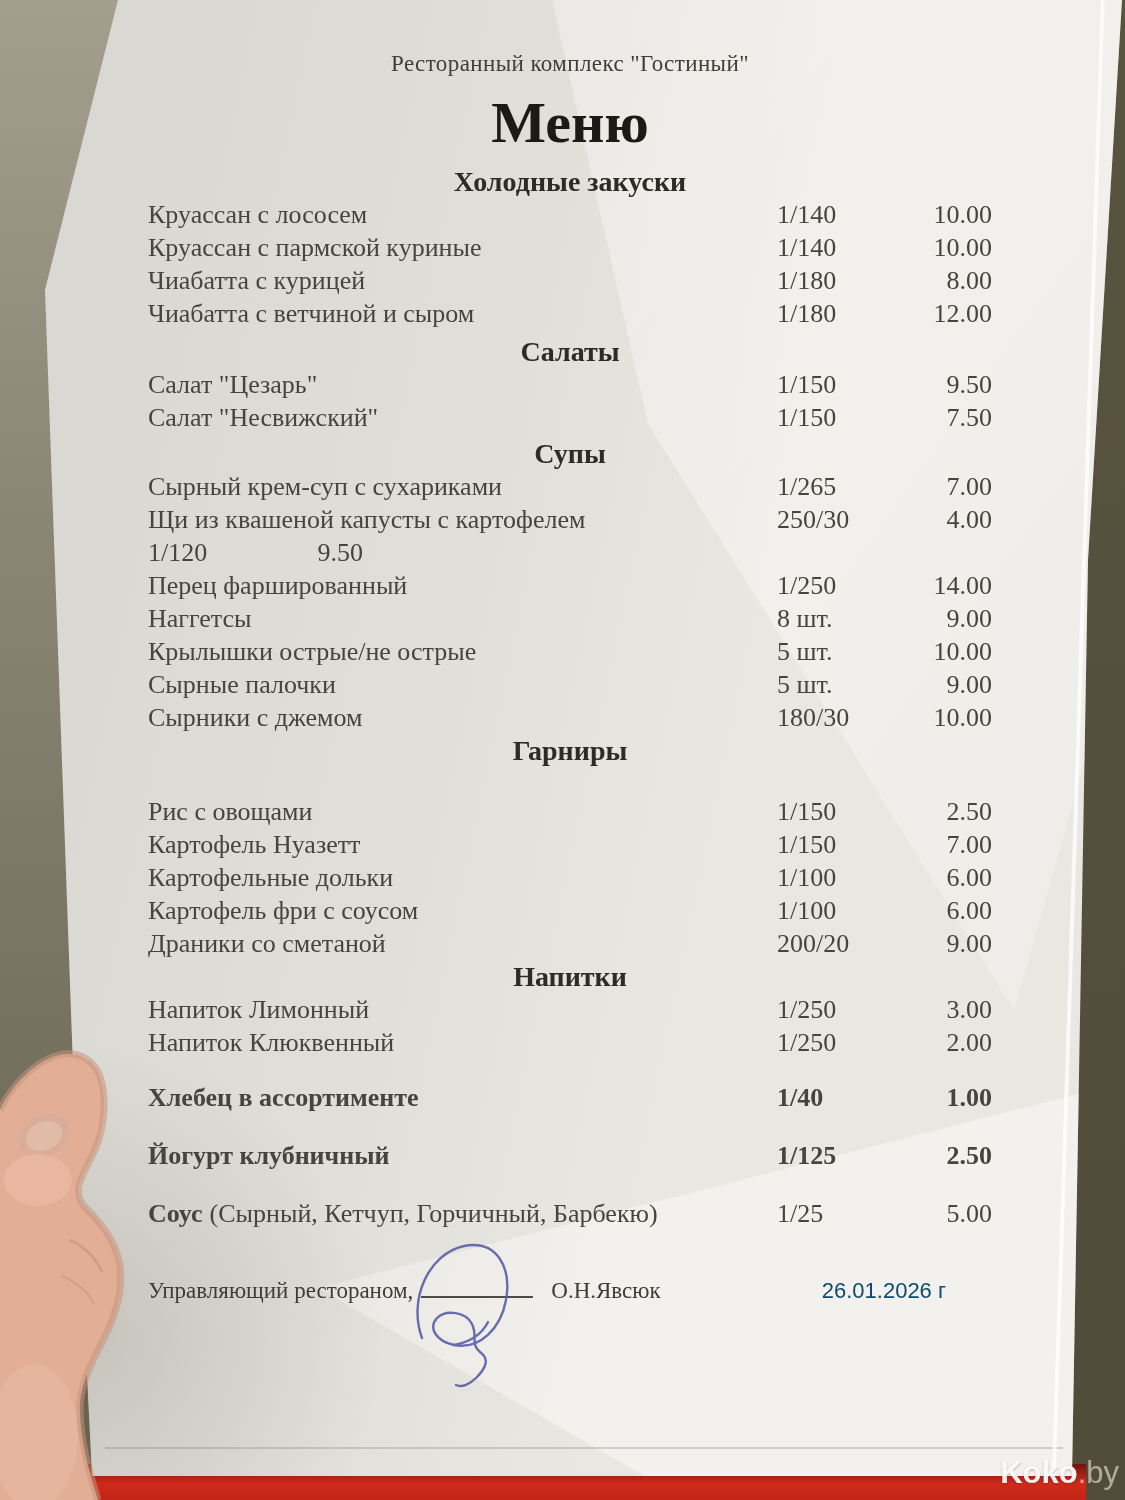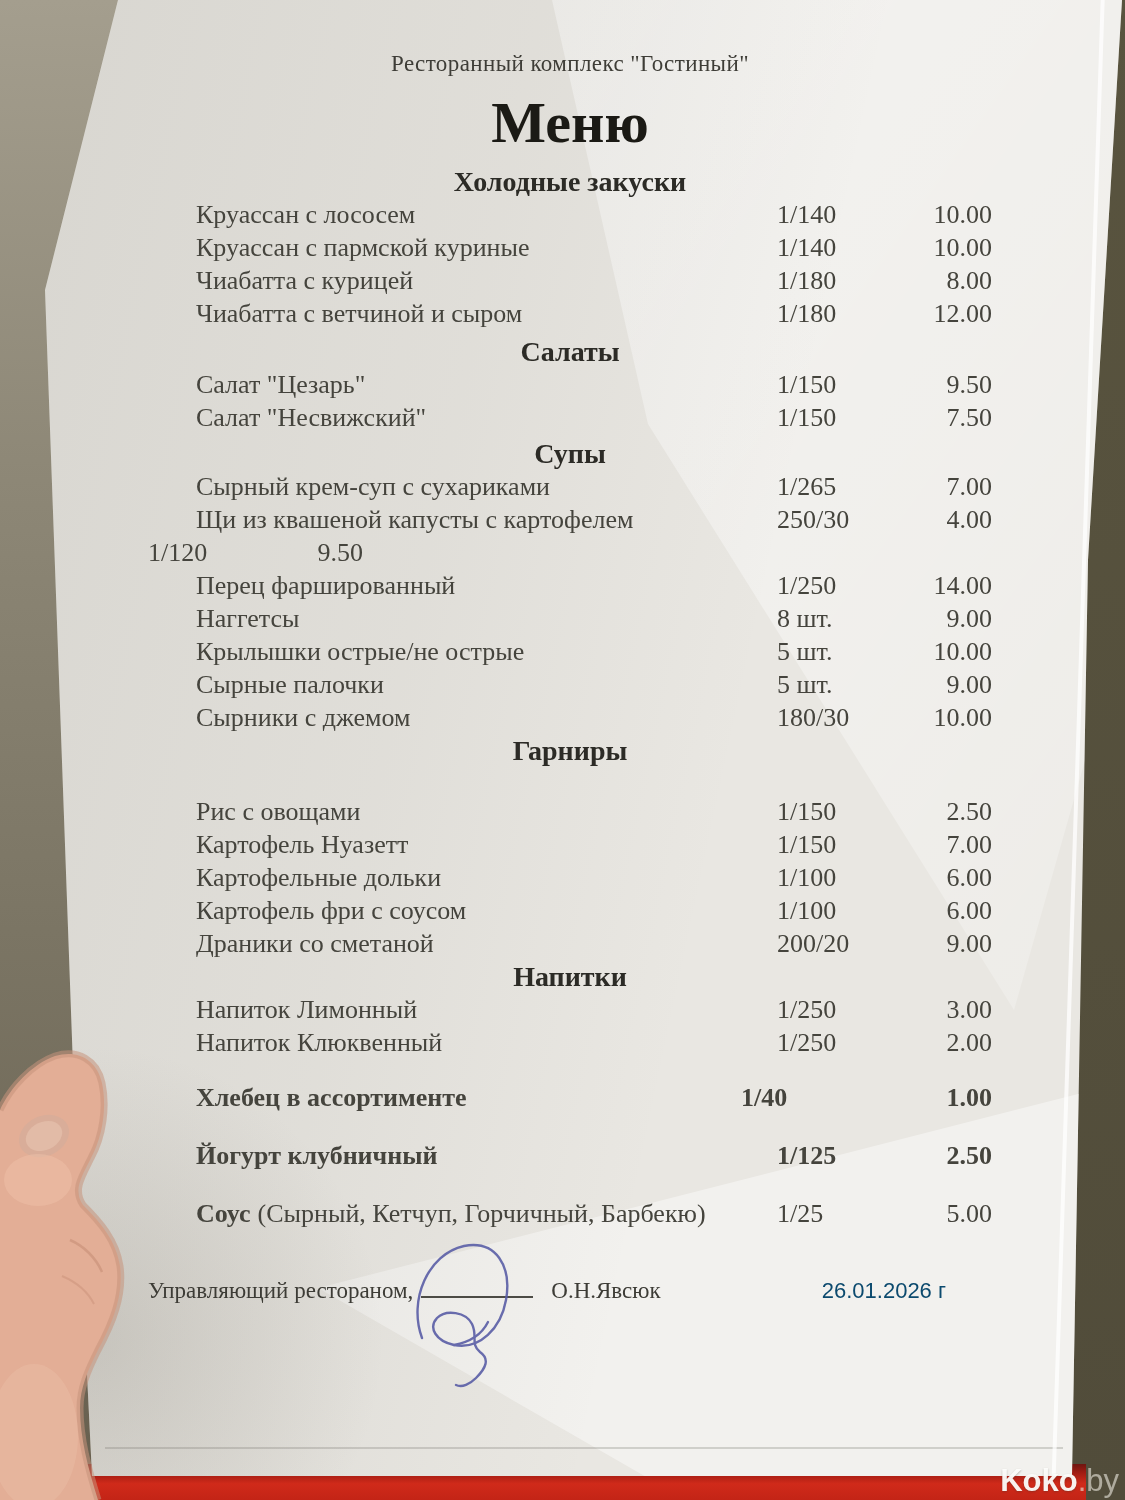--- a/index.html
+++ b/index.html
@@ -58,38 +58,38 @@
   }
   .restaurant-line{margin-top:50px;text-align:center;font-size:23px;line-height:28px;color:#3e3d37;letter-spacing:.4px;}
   .menu-title{margin-top:16px;text-align:center;font-size:58px;line-height:58px;font-weight:700;color:#1b1a15;}
   .heading{text-align:center;font-weight:700;font-size:28px;line-height:33px;color:#2c2b26;}
   .h-first{margin-top:13px;}
   .h-salads{margin-top:5px;}
   .h-soups{margin-top:3px;}
   .h-hot{margin-top:2px;}
   .h-garnish{margin-bottom:28px;}
   .row{display:flex;align-items:baseline;}
-  .nm{flex:1;margin-left:48px;}
+  .nm{flex:1;}
   .pt{flex:none;width:105px;text-align:left;}
   .pr{flex:none;width:110px;text-align:right;}
   .row.bold{font-weight:700;}
-  .row.mt22{margin-top:22px;gap:36px;}
+  .row.mt22{margin-top:22px;}
   .row.mt25{margin-top:25px;}
   .note{font-weight:400;margin-left:7px;}
   
   .footer{display:flex;align-items:baseline;margin-top:44px;font-size:23px;line-height:30px;color:#3d3c36;}
   .sig-line{flex:none;width:112px;margin-left:8px;border-bottom:2px solid #4c4b45;height:22px;}
   .manager-name{margin-left:18px;}
   .date{margin-left:auto;margin-right:46px;font-family:"Liberation Sans","DejaVu Sans",sans-serif;font-size:22px;color:#0c4a6e;}
   .signature-svg{position:absolute;left:392px;top:1238px;z-index:3;}
   
   .hand-svg{position:absolute;left:0;top:1040px;z-index:5;}
   
   .watermark{
-    position:absolute;right:6px;bottom:4px;z-index:6;
+    position:absolute;right:6px;bottom:12px;z-index:6;
     font-family:"Liberation Sans","DejaVu Sans",sans-serif;font-size:31px;line-height:31px;
   }
   .wm-bold{font-weight:800;color:rgba(253,253,251,.95);text-shadow:0 1px 2px rgba(60,55,40,.35);}
   .wm-suffix{font-weight:400;color:rgba(232,229,220,.62);}
 </style>
 </head>
 <body>
 
 <div class="bg-left"></div>
 <div class="folder-strip"></div>

